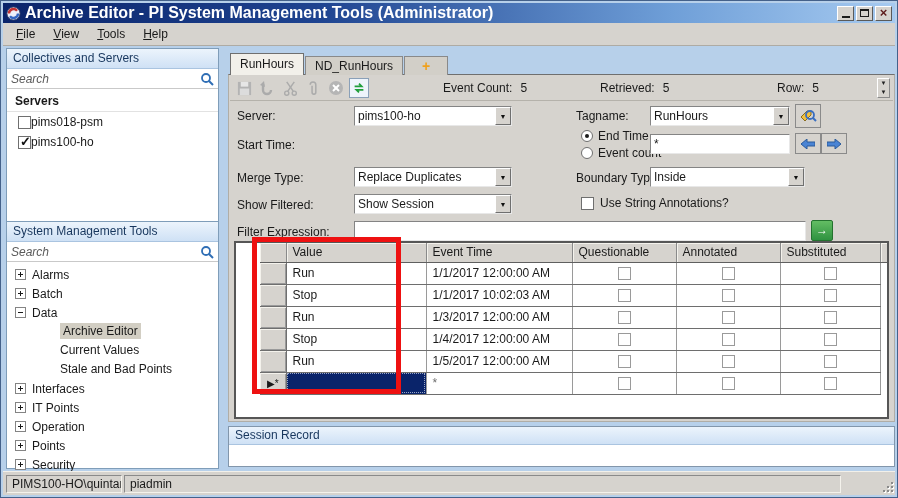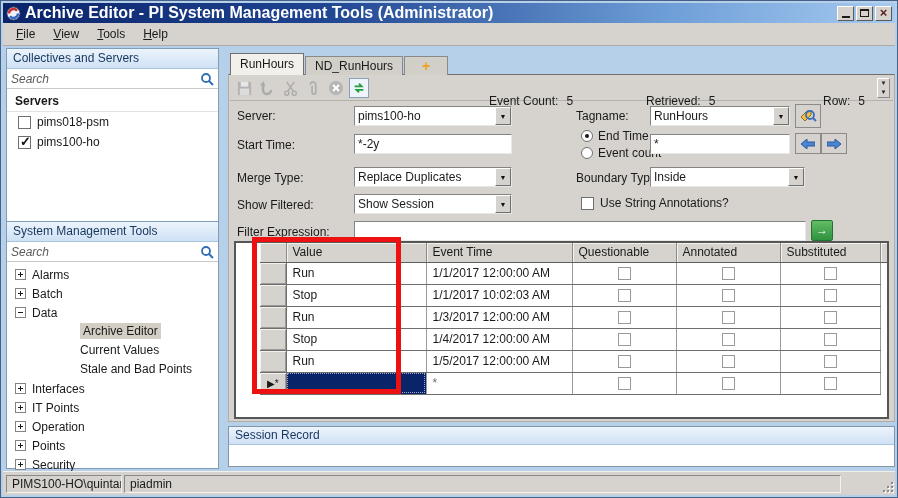--- a/index.html
+++ b/index.html
@@ -34,54 +34,54 @@
   .panel-hd { height:20px; line-height:19px; padding-left:6px; color:#17365d;
               background:linear-gradient(to bottom,#ecf4fc,#cfe1f5);
               border-bottom:1px solid #aac4e0; }
   .searchrow { position:relative; height:20px; border-bottom:1px solid #c9c9c9; }
   .searchrow input { width:100%; height:19px; border:none; outline:none; padding:0 22px 0 4px;
                      font:italic 12px "Liberation Sans",sans-serif; color:#303030; }
   .searchrow input::placeholder { color:#5a5a5a; font-style:italic; }
   .searchrow .mag { position:absolute; right:4px; top:3px; width:14px; height:14px; }
 
   .servers-group-label { font-weight:bold; padding:5px 0 3px 8px; border-bottom:1px solid #e2e2e2; }
-  .server-item { display:flex; align-items:center; gap:6px; padding:3px 0 3px 11px; }
+  .server-item { display:flex; align-items:center; gap:0; padding:3px 0 3px 11px; }
 
   .cb { display:inline-block; width:13px; height:13px; background:#fff; border:1px solid #6f6f6f;
         position:relative; flex:0 0 auto; }
   .cb.on::after { content:"\2713"; position:absolute; left:1px; top:-3px; font-size:13px;
                   font-weight:bold; color:#111; }
   .cb.gray { border-color:#9a9a9a; }
 
   .tree { padding-top:3px; }
   .tree-row { display:flex; align-items:center; height:19px; padding-left:8px; }
   .tw { display:inline-block; width:11px; height:11px; border:1px solid #848484; background:#fff;
         margin-right:6px; position:relative; flex:0 0 auto; }
   .tw::before, .tw.minus::before { content:""; position:absolute; left:2px; top:4px; width:5px;
         height:1px; background:#1a1a1a; }
   .tw.plus::after { content:""; position:absolute; left:4px; top:2px; width:1px; height:5px;
         background:#1a1a1a; }
-  .tree-child { padding-left:41px; height:19px; line-height:19px;margin-left:32px; }
+  .tree-child { padding-left:53px; height:19px; line-height:19px; }
   .tree-child .sel { background:#d2cec3; padding:1px 3px; }
 
   
   .tabstrip { position:absolute; left:229px; top:52px; height:22px; display:flex; align-items:flex-end; z-index:3; }
   .tab { border:1px solid #898989; border-bottom:none; background:#d2cfc8; height:19px;
          line-height:18px; padding:0 9px; margin-right:1px; }
   .tab.active { background:#f2f0ea; height:22px; line-height:21px; border-color:#6f6f6f; }
   .tab.addtab { width:44px; text-align:center; color:#f0a11c; font-weight:900; font-size:14px; }
 
   .page { position:absolute; left:227px; top:73px; width:667px; height:348px; background:#d6d3ce;
           border:1px solid #b0ada6; border-top:1px solid #6f6f6f; }
 
   .toolbar { position:absolute; left:1px; top:1px; right:1px; height:25px;
              border-bottom:1px solid #b5b2ab; }
   .tb-icons { position:absolute; left:4px; top:2px; display:flex; gap:3px; }
   .tb-btn { width:20px; height:20px; display:flex; align-items:center; justify-content:center; }
-  .stat { position:absolute; top:18px; white-space:nowrap;margin-left:46px; }
+  .stat { position:absolute; top:5px; white-space:nowrap; }
   .stat b { font-weight:normal; margin-left:8px; }
   .overflow-btn { position:absolute; right:3px; top:2px; width:13px; height:20px; background:#d6d3ce;
                   border:1px solid; border-color:#fff #8a8a8a #8a8a8a #fff; font-size:6px;
                   color:#222; text-align:center; line-height:9px; }
 
   .flabel { position:absolute; white-space:nowrap; }
   .field { position:absolute; height:20px; background:#fff; border:1px solid #848484;
            border-color:#848484 #e8e8e8 #e8e8e8 #848484; padding:0 3px; line-height:18px;
            overflow:hidden; white-space:nowrap; }
   .combo { padding-right:17px; }
@@ -299,21 +299,20 @@
     <span class="field combo" style="left:421px; top:31px; width:140px;"><span>RunHours</span><span class="dd">▼</span></span>
     <span class="toolbtn" style="left:566px; top:29px; width:26px; height:24px;">
       <svg width="18" height="16" viewBox="0 0 18 16">
         <polygon points="2,9 8,3 12,3 12,7 6,13" fill="#f3c13d" stroke="#8a6d1f"></polygon>
         <circle cx="11" cy="7" r="4" fill="none" stroke="#3a6fc0" stroke-width="1.8"></circle>
         <line x1="14" y1="10" x2="17" y2="13" stroke="#3a6fc0" stroke-width="2"></line>
         </svg>
       </span>
 
     <span class="flabel" style="left:8px; top:63px;">Start Time:</span>
-    <span class="field" style="left:125px; top:59px; width:158px;"><span>*-2y</span></span>
 
     <span class="radio-row" style="left:352px; top:54px;">
         <span class="radio on"></span>
         <span>End Time</span>
       </span>
     <span class="radio-row" style="left:352px; top:71px;">
         <span class="radio"></span>
         <span>Event count</span>
       </span>
 

